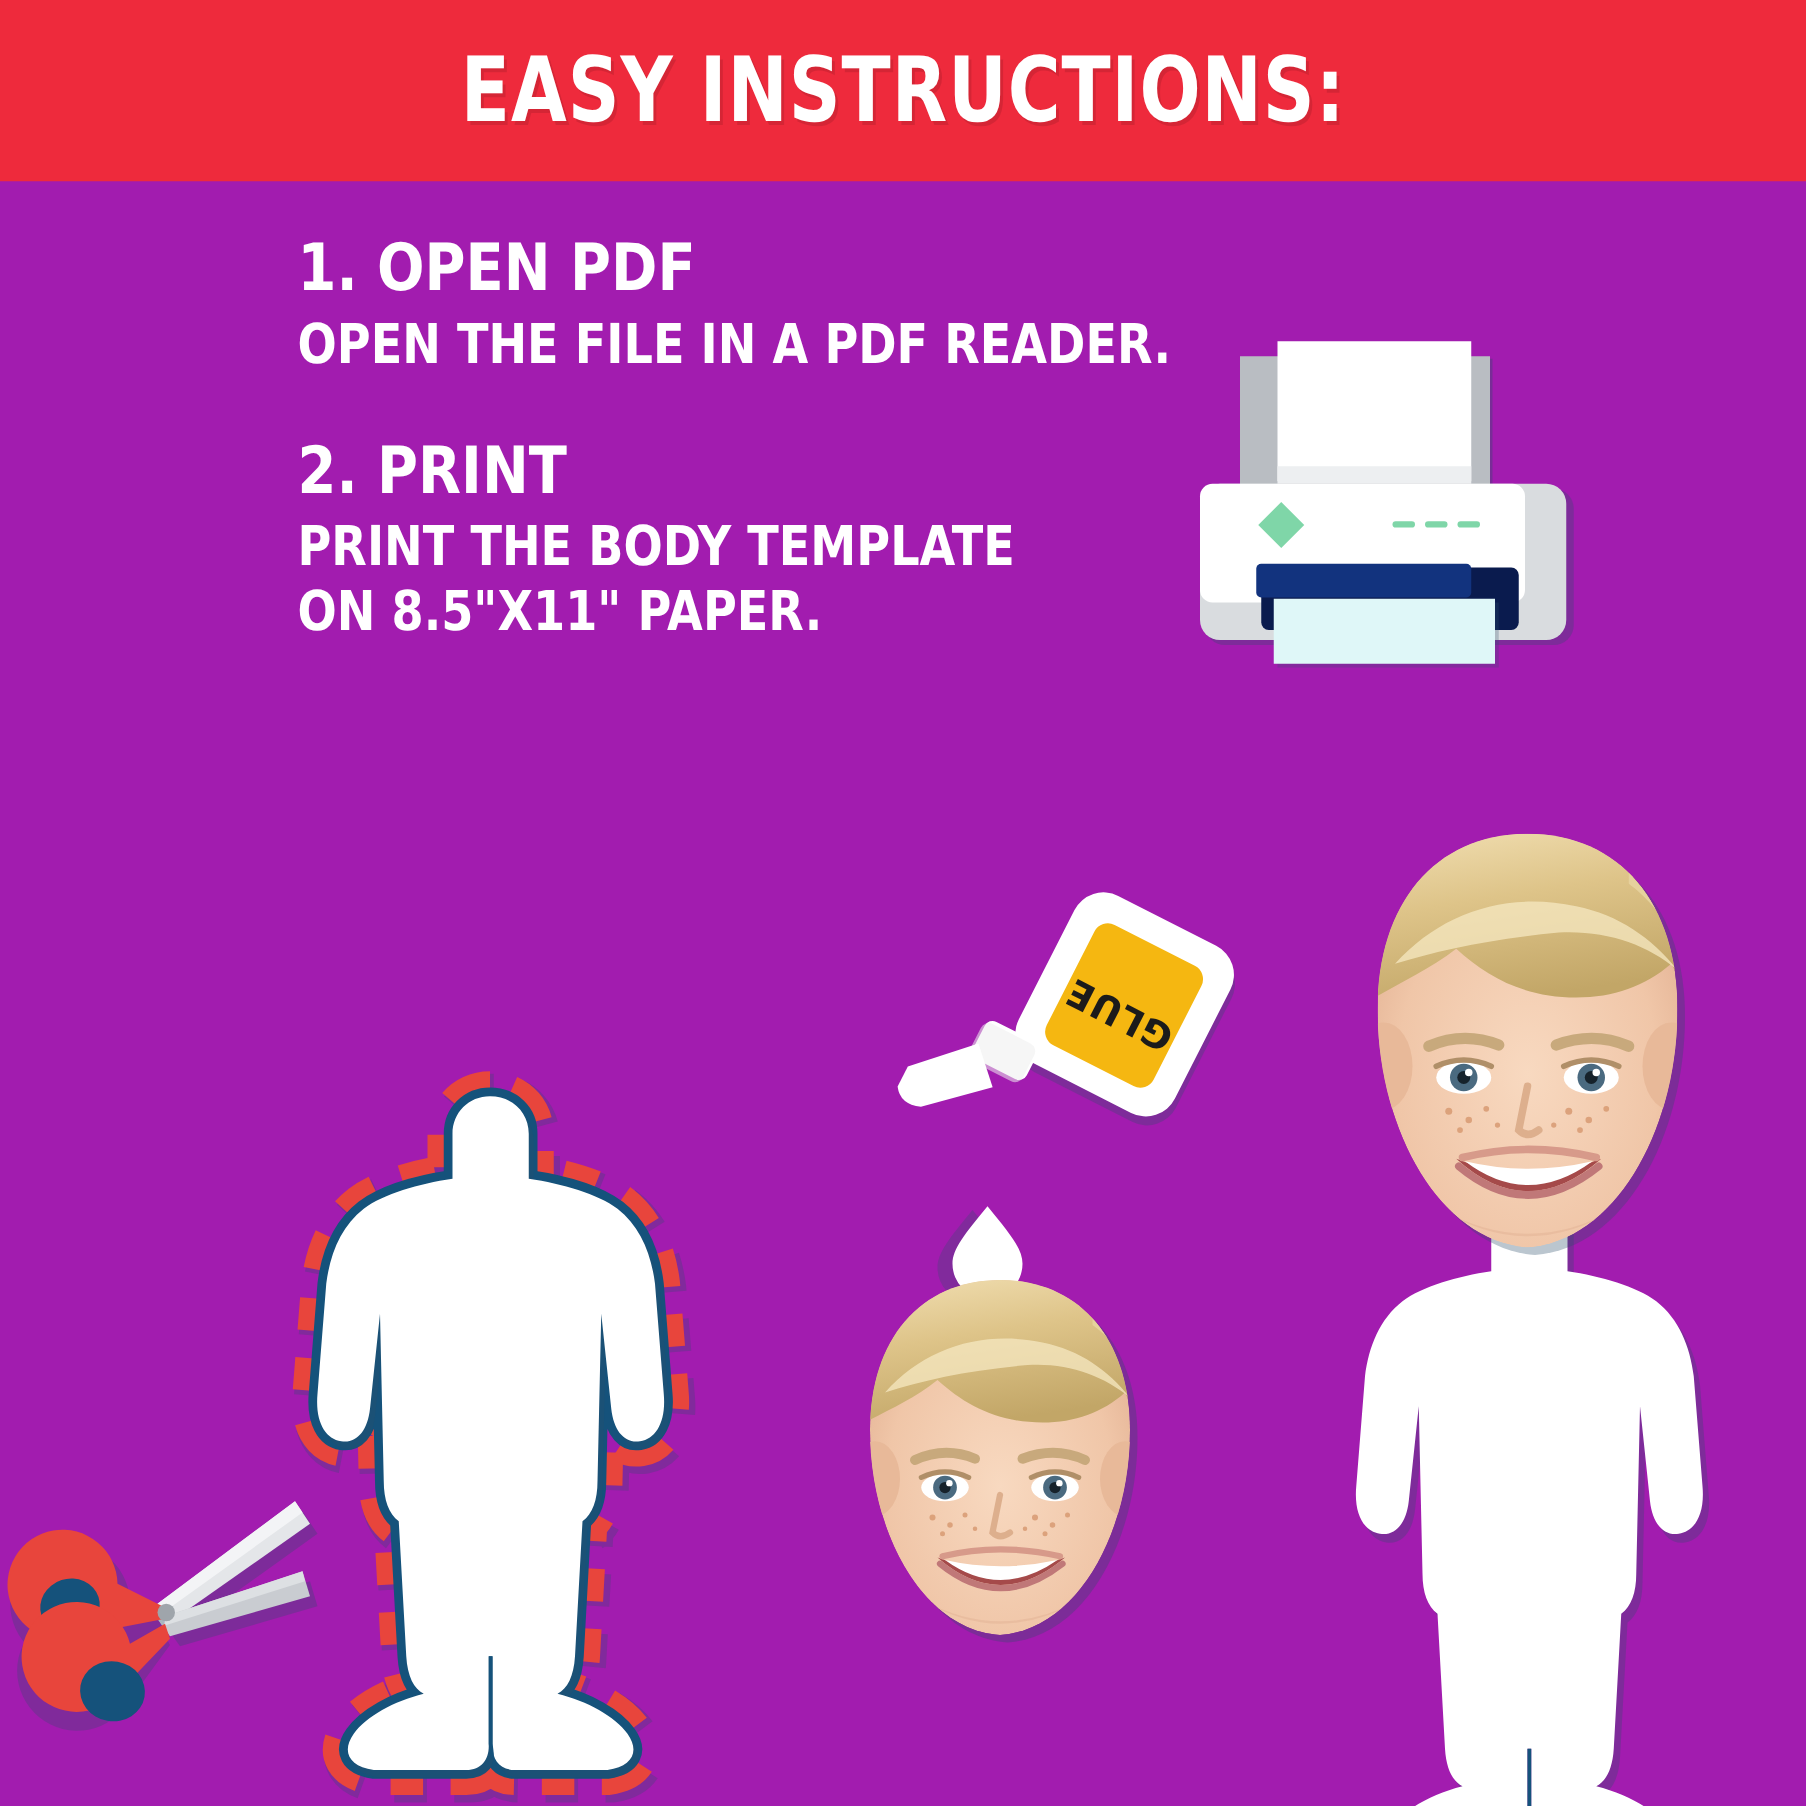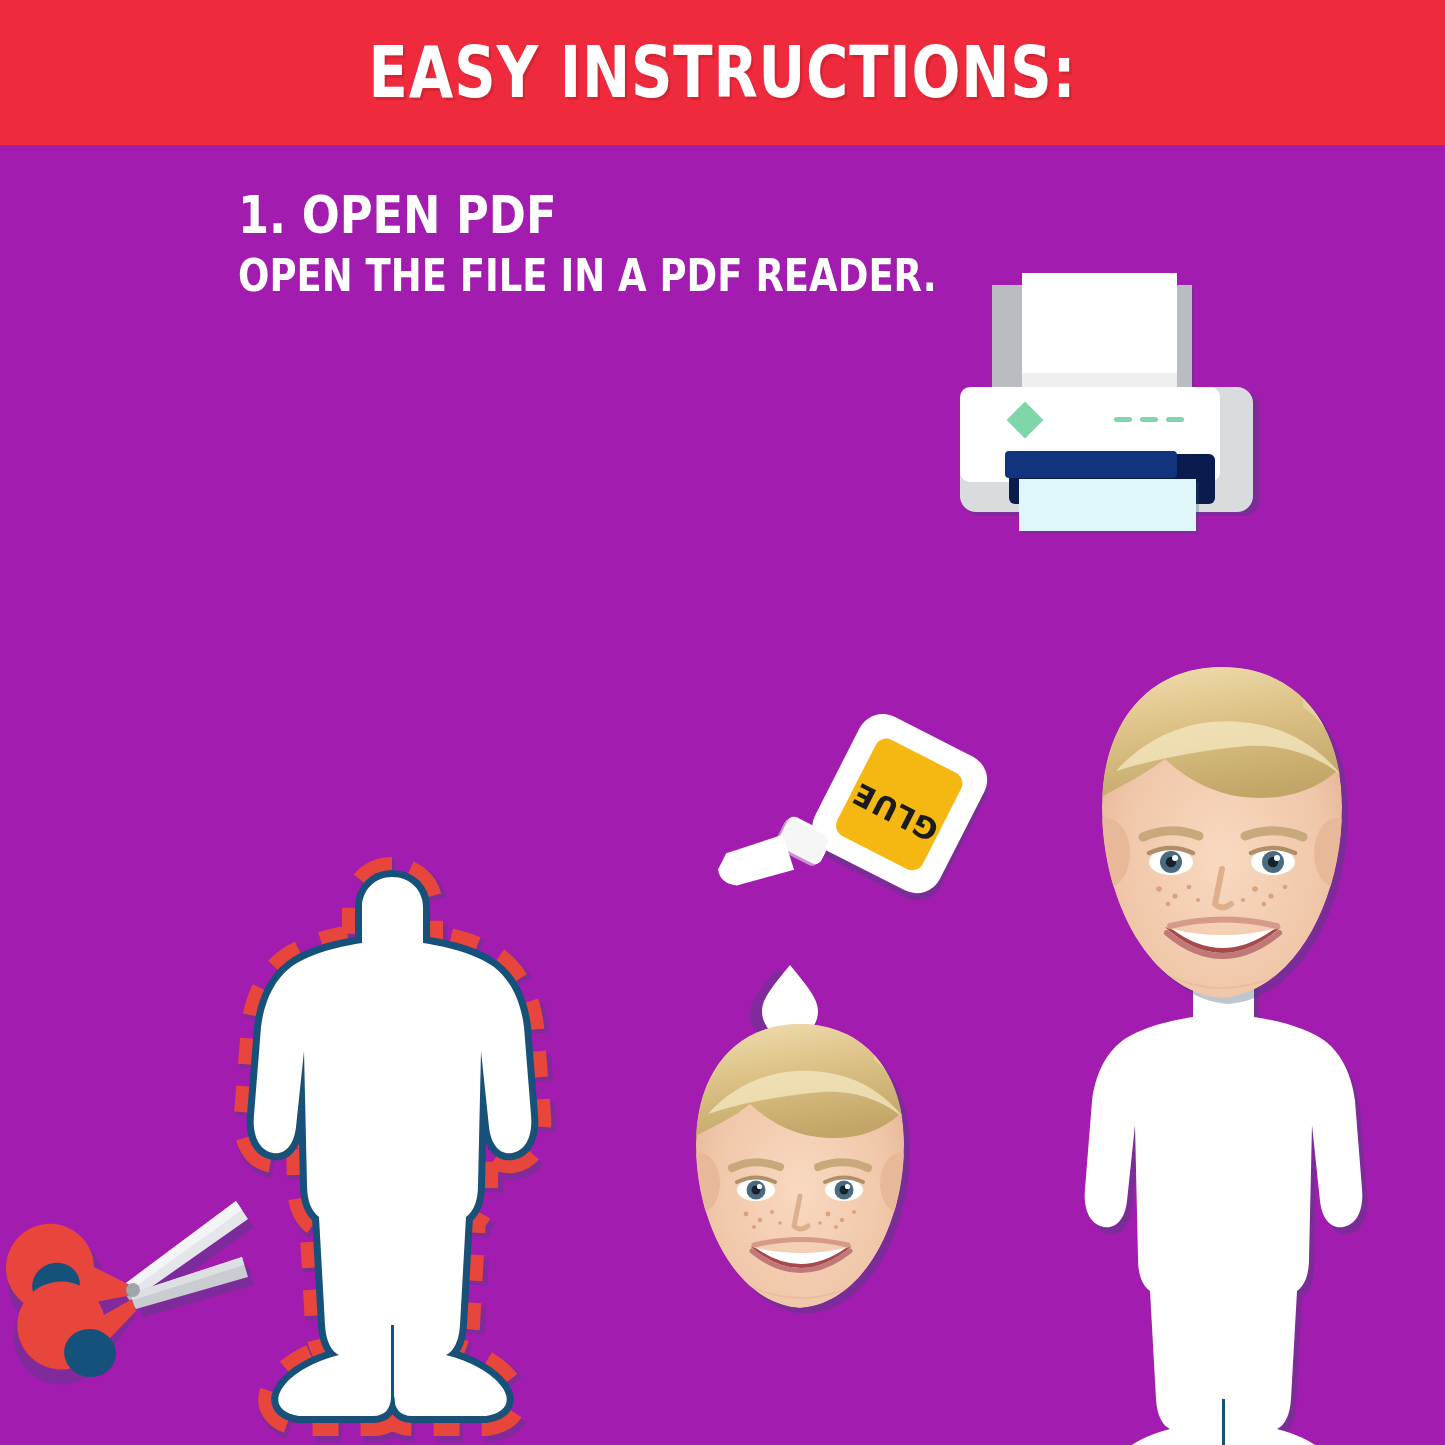--- a/index.html
+++ b/index.html
@@ -83,20 +83,25 @@
   <div class="header-band" style="background: rgb(238, 42, 60);"></div>
   <div class="header-title">EASY INSTRUCTIONS:</div>
 
   <div class="steps">
 
     <div class="step">
       <div class="step-title">1. OPEN PDF</div>
       <div class="step-line">OPEN THE FILE IN A PDF READER.</div>
     </div>
 
+    <div class="step">
+      <div class="step-title">2. PRINT</div>
+      <div class="step-line">PRINT THE BODY TEMPLATE</div>
+      <div class="step-line">ON 8.5"X11" PAPER.</div>
+    </div>
 
 
   </div>
 
   <div class="art" id="printer">
     <svg width="310" height="300" viewBox="0 0 310 300">
 
       <rect x="34" y="32" width="200" height="135" fill="#2A4E6B" opacity="0.35"></rect>
 
       <rect x="32" y="30" width="200" height="135" fill="#B9BDC2"></rect>

